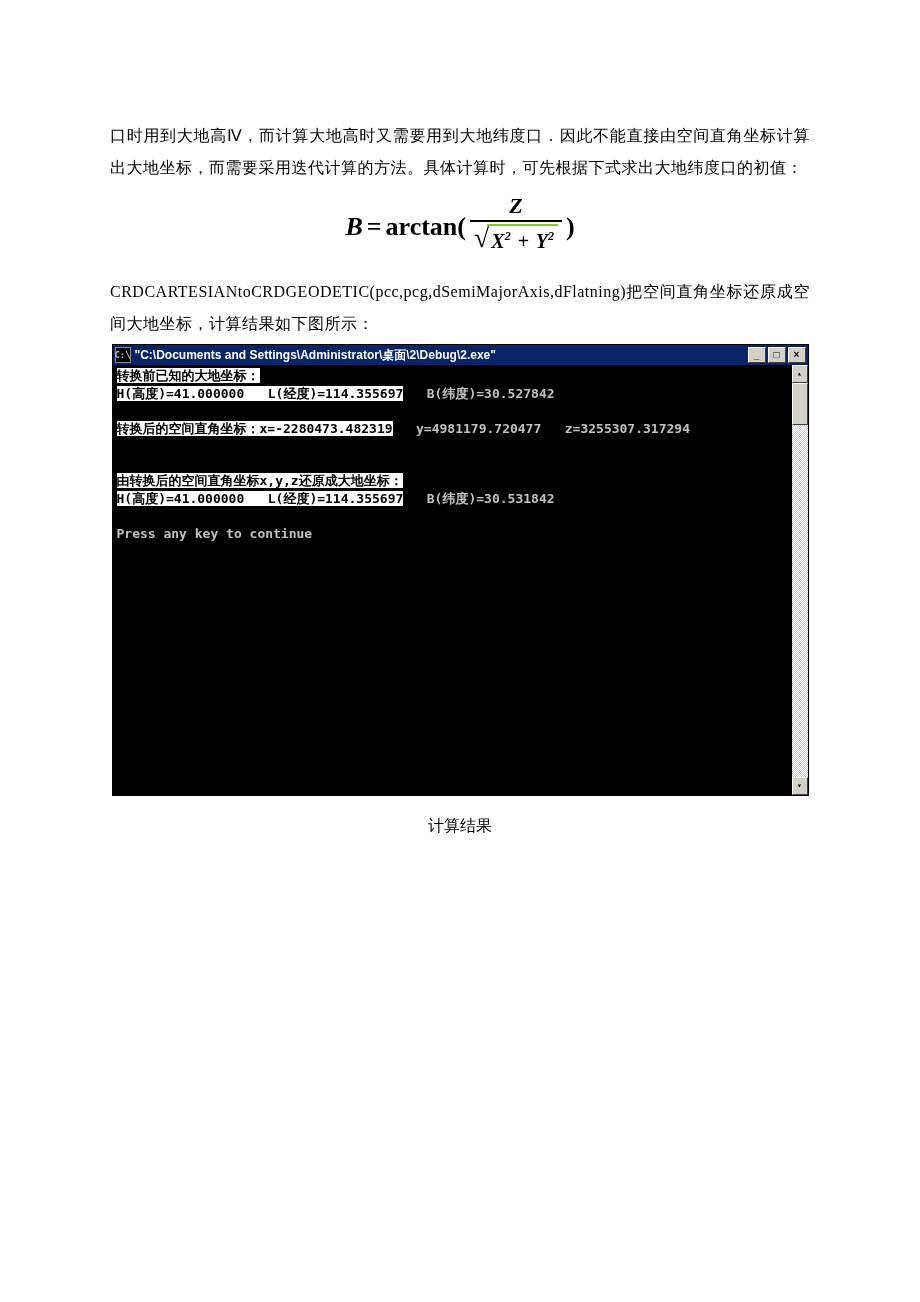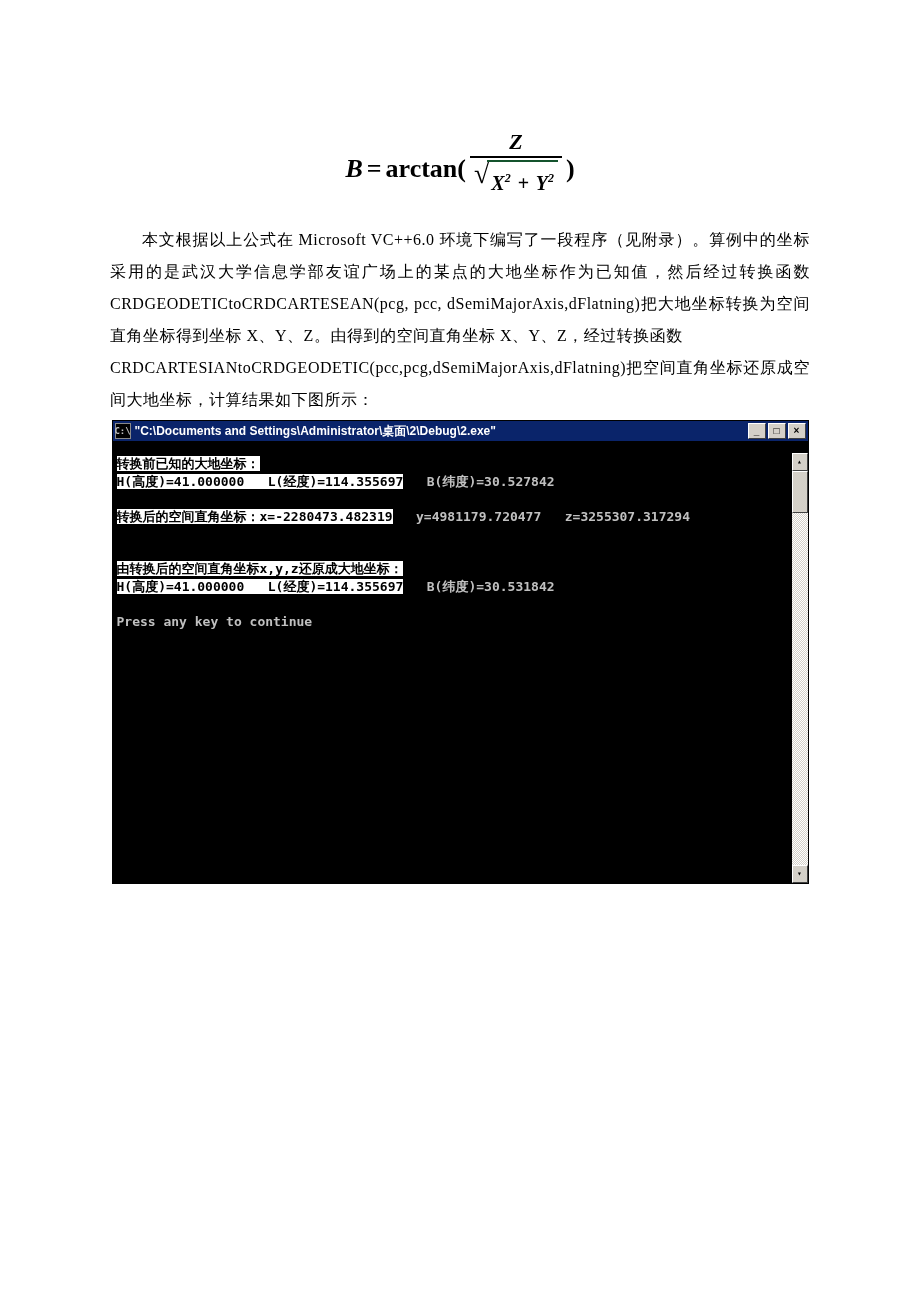--- a/index.html
+++ b/index.html
@@ -60,22 +60,22 @@
     align-items: flex-start;
   }
   .sqrt-sign {
     font-style: normal;
     font-weight: normal;
     font-size: 28px;
     line-height: 1;
     margin-right: -2px;
   }
   .sqrt-body {
-    border-top: 2px solid #14532d;
-    padding: 10px 4px;
+    border-top: 2px solid #84cc16;
+    padding: 4px 4px;
     font-size: 20px;
   }
   .sup {
     font-size: 0.6em;
     vertical-align: super;
   }
   .indent {
     text-indent: 2em;
   }
   .section-head {
@@ -139,21 +139,20 @@
     align-items: center;
     justify-content: center;
     color: #000;
     font-weight: bold;
     line-height: 1;
   }
   .console-body {
     display: flex;
     height: 430px;
     background: #000;
-    margin-top: 12px;
   }
   .console-text {
     flex: 1;
     padding: 2px 4px;
     color: #c0c0c0;
     font-size: 13px;
     line-height: 1.35;
     white-space: pre;
     font-weight: bold;
     overflow: hidden;
@@ -200,20 +199,21 @@
   .caption {
     text-align: center;
     margin-top: 14px;
   }
 </style>
 </head>
 <body>
 
 <div class="page">
 
+  <p class="para">口时用到大地高Ⅳ，而计算大地高时又需要用到大地纬度口．因此不能直接由空间直角坐标计算出大地坐标，而需要采用迭代计算的方法。具体计算时，可先根据下式求出大地纬度口的初值：</p>
 
   <div class="formula">
     <span class="formula-inner">
       <span>B</span>
       <span style="font-style:normal">=</span>
       <span style="font-style:normal">arctan(</span>
       <span class="frac">
         <span class="frac-top">Z</span>
         <span class="frac-bot">
           <span class="sqrt">
@@ -225,21 +225,20 @@
             </span>
           </span>
         </span>
       </span>
       <span style="font-style:normal">)</span>
     </span>
   </div>
 
 
 
-  <p class="para indent">本文根据以上公式在 Microsoft VC++6.0 环境下编写了一段程序（见附录）。算例中的坐标采用的是武汉大学信息学部友谊广场上的某点的大地坐标作为已知值，然后经过转换函数 CRDGEODETICtoCRDCARTESEAN(pcg, pcc, dSemiMajorAxis,dFlatning)把大地坐标转换为空间直角坐标得到坐标 X、Y、Z。由得到的空间直角坐标 X、Y、Z，经过转换函数</p>
   <p class="para">CRDCARTESIANtoCRDGEODETIC(pcc,pcg,dSemiMajorAxis,dFlatning)把空间直角坐标还原成空间大地坐标，计算结果如下图所示：</p>
 
   <div class="console-wrap">
     <div class="console-window">
       <div class="titlebar">
         <div class="tb-icon">C:\</div>
         <div class="tb-title">"C:\Documents and Settings\Administrator\桌面\2\Debug\2.exe"</div>
         <div class="tb-btns">
           <div class="tb-btn">_</div>
           <div class="tb-btn">□</div>
@@ -260,15 +259,16 @@
 </div>
         <div class="scrollbar">
           <div class="sb-btn">▴</div>
           <div class="sb-track">
             <div class="sb-thumb"></div>
           </div>
           <div class="sb-btn">▾</div>
         </div>
       </div>
     </div>
+    <div class="caption">计算结果</div>
   </div>
 
 </div>
 
 </body></html>

